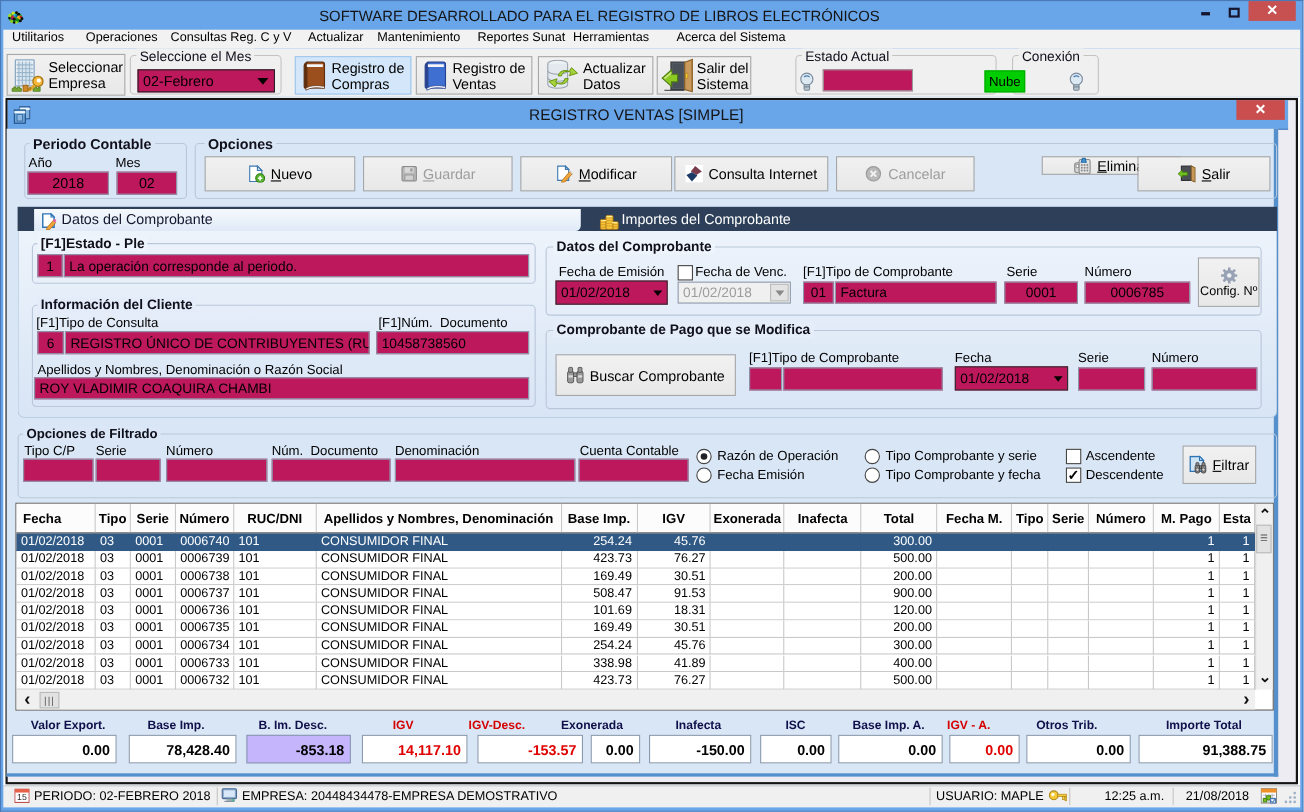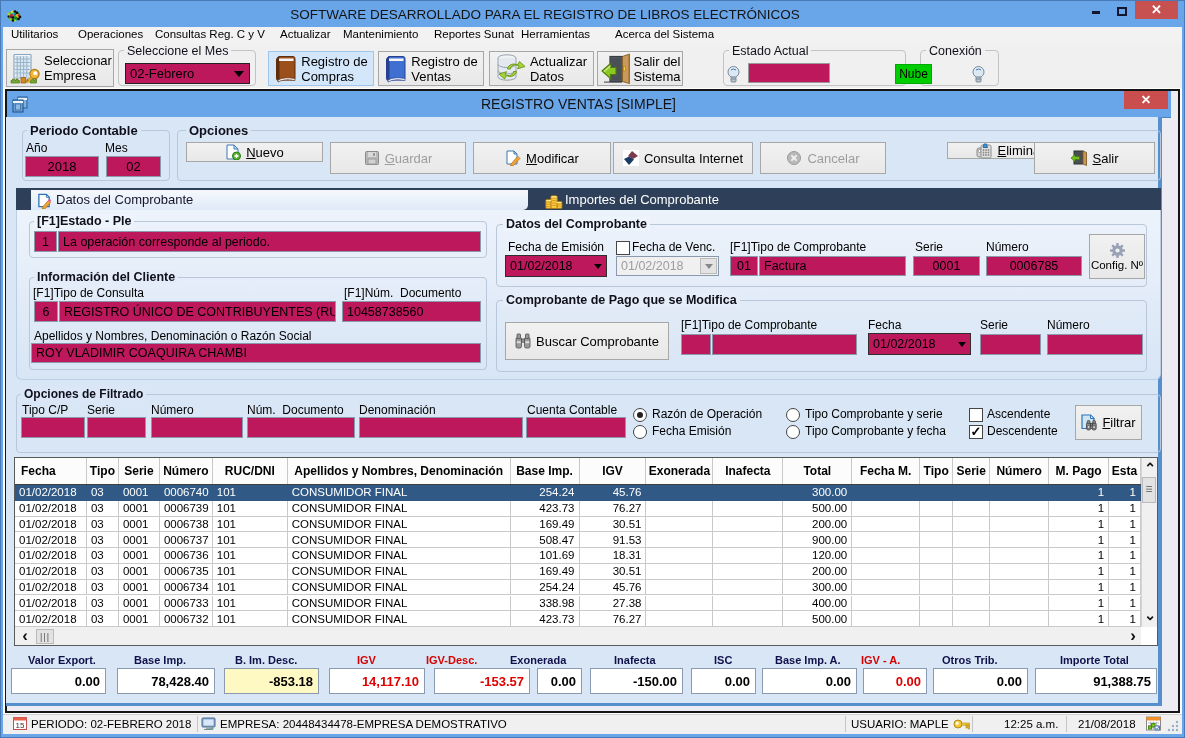--- a/index.html
+++ b/index.html
@@ -161,21 +161,21 @@
 <div class="a" style="left:1124px;top:91px;width:44px;height:18px;background:#cb4e4e;color:#fff;text-align:center;font-size:12.5px;line-height:18px;font-weight:bold">✕</div>
 <div class="a" style="left:6px;top:117px;width:1156px;height:589px;background:#d9e6f5;border-right:4px solid #5590cc;border-bottom:3px solid #5590cc"></div>
 <div class="grp" style="left:22px;top:130px;width:148px;height:51px"></div>
 <div class="glb" style="left:27px;top:123px;background:#d9e6f5;font-size:13px">Periodo Contable</div>
 <div class="lb" style="left:26px;top:141px">Año</div>
 <div class="lb" style="left:105px;top:141px">Mes</div>
 <div class="tb" style="left:25px;top:156px;width:74px;height:21px;justify-content:center;font-size:13px">2018</div>
 <div class="tb" style="left:106px;top:156px;width:55px;height:21px;justify-content:center;font-size:13px">02</div>
 <div class="grp" style="left:177px;top:130px;width:984px;height:51px"></div>
 <div class="glb" style="left:186px;top:123px;background:#d9e6f5;font-size:13px">Opciones</div>
-<div class="btn" style="left:186px;top:142px;width:137px;height:20px">
+<div class="btn" style="left:186px;top:142px;width:137px;height:32px">
       <svg width="16" height="16" viewBox="0 0 16 16">
         <path d="M2 1 L9 1 L13 5 L13 15 L2 15 Z" fill="#fff" stroke="#3c78b4"></path>
         <path d="M9 1 L9 5 L13 5 Z" fill="#cfe3f4" stroke="#3c78b4"></path>
         <circle cx="11.5" cy="12" r="4" fill="#58b530" stroke="#2d7a12"></circle>
         <path d="M11.5 10 L11.5 14 M9.5 12 L13.5 12" stroke="#fff" stroke-width="1.4"></path>
       </svg>
       <span><u>N</u>uevo</span>
     </div>
 <div class="btn dis" style="left:330px;top:142px;width:136px;height:32px">
       <svg width="16" height="16" viewBox="0 0 16 16">
@@ -539,21 +539,21 @@
 <div style="width:32px;border-right:1px solid #c9c9c9;border-bottom:1px solid #c9c9c9;display:flex;align-items:center;justify-content:flex-end;padding-right:4px;white-space:nowrap;overflow:hidden">1</div>
 </div>
 <div class="a" style="left:15px;top:595.5px;width:1126px;height:15.78px;background:#fff;color:#000;display:flex;font-size:11.5px">
 <div style="width:72px;border-right:1px solid #c9c9c9;border-bottom:1px solid #c9c9c9;display:flex;align-items:center;justify-content:flex-start;padding-left:4px;white-space:nowrap;overflow:hidden">01/02/2018</div>
 <div style="width:32px;border-right:1px solid #c9c9c9;border-bottom:1px solid #c9c9c9;display:flex;align-items:center;justify-content:flex-start;padding-left:4px;white-space:nowrap;overflow:hidden">03</div>
 <div style="width:41px;border-right:1px solid #c9c9c9;border-bottom:1px solid #c9c9c9;display:flex;align-items:center;justify-content:flex-start;padding-left:4px;white-space:nowrap;overflow:hidden">0001</div>
 <div style="width:53px;border-right:1px solid #c9c9c9;border-bottom:1px solid #c9c9c9;display:flex;align-items:center;justify-content:flex-start;padding-left:4px;white-space:nowrap;overflow:hidden">0006733</div>
 <div style="width:75px;border-right:1px solid #c9c9c9;border-bottom:1px solid #c9c9c9;display:flex;align-items:center;justify-content:flex-start;padding-left:4px;white-space:nowrap;overflow:hidden">101</div>
 <div style="width:223px;border-right:1px solid #c9c9c9;border-bottom:1px solid #c9c9c9;display:flex;align-items:center;justify-content:flex-start;padding-left:4px;white-space:nowrap;overflow:hidden">CONSUMIDOR FINAL</div>
 <div style="width:69px;border-right:1px solid #c9c9c9;border-bottom:1px solid #c9c9c9;display:flex;align-items:center;justify-content:flex-end;padding-right:4px;white-space:nowrap;overflow:hidden">338.98</div>
-<div style="width:67px;border-right:1px solid #c9c9c9;border-bottom:1px solid #c9c9c9;display:flex;align-items:center;justify-content:flex-end;padding-right:4px;white-space:nowrap;overflow:hidden">27.38</div>
+<div style="width:67px;border-right:1px solid #c9c9c9;border-bottom:1px solid #c9c9c9;display:flex;align-items:center;justify-content:flex-end;padding-right:4px;white-space:nowrap;overflow:hidden">41.89</div>
 <div style="width:67px;border-right:1px solid #c9c9c9;border-bottom:1px solid #c9c9c9;display:flex;align-items:center;justify-content:flex-end;padding-right:4px;white-space:nowrap;overflow:hidden"></div>
 <div style="width:70px;border-right:1px solid #c9c9c9;border-bottom:1px solid #c9c9c9;display:flex;align-items:center;justify-content:flex-end;padding-right:4px;white-space:nowrap;overflow:hidden"></div>
 <div style="width:69px;border-right:1px solid #c9c9c9;border-bottom:1px solid #c9c9c9;display:flex;align-items:center;justify-content:flex-end;padding-right:4px;white-space:nowrap;overflow:hidden">400.00</div>
 <div style="width:68px;border-right:1px solid #c9c9c9;border-bottom:1px solid #c9c9c9;display:flex;align-items:center;justify-content:flex-start;padding-left:4px;white-space:nowrap;overflow:hidden"></div>
 <div style="width:33px;border-right:1px solid #c9c9c9;border-bottom:1px solid #c9c9c9;display:flex;align-items:center;justify-content:flex-start;padding-left:4px;white-space:nowrap;overflow:hidden"></div>
 <div style="width:37px;border-right:1px solid #c9c9c9;border-bottom:1px solid #c9c9c9;display:flex;align-items:center;justify-content:flex-start;padding-left:4px;white-space:nowrap;overflow:hidden"></div>
 <div style="width:59px;border-right:1px solid #c9c9c9;border-bottom:1px solid #c9c9c9;display:flex;align-items:center;justify-content:flex-start;padding-left:4px;white-space:nowrap;overflow:hidden"></div>
 <div style="width:60px;border-right:1px solid #c9c9c9;border-bottom:1px solid #c9c9c9;display:flex;align-items:center;justify-content:flex-end;padding-right:4px;white-space:nowrap;overflow:hidden">1</div>
 <div style="width:32px;border-right:1px solid #c9c9c9;border-bottom:1px solid #c9c9c9;display:flex;align-items:center;justify-content:flex-end;padding-right:4px;white-space:nowrap;overflow:hidden">1</div>
 </div>
@@ -582,21 +582,21 @@
 <div class="a" style="left:1125px;top:628px;width:16px;height:16px;color:#111;font-weight:bold;font-size:17px;text-align:center;line-height:16px">›</div>
 <div class="a" style="left:1141px;top:458px;width:16px;height:169px;background:#f0f0f0;border-left:1px solid #d5d5d5"></div>
 <div class="a" style="left:1143px;top:458px;width:14px;height:18px;color:#111;font-size:14px;text-align:center;line-height:20px;font-weight:bold">⌃</div>
 <div class="a" style="left:1142px;top:477px;width:14px;height:26px;background:#e2e2e2;border:1px solid #bbb;color:#555;font-size:8px;text-align:center;line-height:24px">☰</div>
 <div class="a" style="left:1143px;top:608px;width:14px;height:18px;color:#111;font-size:14px;text-align:center;line-height:14px;font-weight:bold">⌄</div>
 <div class="a" style="left:28px;top:654px;font-size:11px;font-weight:bold;color:#10104a;white-space:nowrap">Valor Export.</div>
 <div class="a" style="left:11px;top:668px;width:95px;height:26px;background:#fff;border:1px solid #8a9ab0;font-size:13px;font-weight:bold;color:#000;display:flex;align-items:center;justify-content:flex-end;padding-right:5px">0.00</div>
 <div class="a" style="left:134px;top:654px;font-size:11px;font-weight:bold;color:#10104a;white-space:nowrap">Base Imp.</div>
 <div class="a" style="left:117px;top:668px;width:98px;height:26px;background:#fff;border:1px solid #8a9ab0;font-size:13px;font-weight:bold;color:#000;display:flex;align-items:center;justify-content:flex-end;padding-right:5px">78,428.40</div>
 <div class="a" style="left:235px;top:654px;font-size:11px;font-weight:bold;color:#10104a;white-space:nowrap">B. Im. Desc.</div>
-<div class="a" style="left:224px;top:668px;width:95px;height:26px;background:#fef9c3;border:1px solid #8a9ab0;font-size:13px;font-weight:bold;color:#000;display:flex;align-items:center;justify-content:flex-end;padding-right:5px">-853.18</div>
+<div class="a" style="left:224px;top:668px;width:95px;height:26px;background:#c4b5fd;border:1px solid #8a9ab0;font-size:13px;font-weight:bold;color:#000;display:flex;align-items:center;justify-content:flex-end;padding-right:5px">-853.18</div>
 <div class="a" style="left:357px;top:654px;font-size:11px;font-weight:bold;color:#d50000;white-space:nowrap">IGV</div>
 <div class="a" style="left:329px;top:668px;width:96px;height:26px;background:#fff;border:1px solid #8a9ab0;font-size:13px;font-weight:bold;color:#e00000;display:flex;align-items:center;justify-content:flex-end;padding-right:5px">14,117.10</div>
 <div class="a" style="left:426px;top:654px;font-size:11px;font-weight:bold;color:#d50000;white-space:nowrap">IGV-Desc.</div>
 <div class="a" style="left:434px;top:668px;width:96px;height:26px;background:#fff;border:1px solid #8a9ab0;font-size:13px;font-weight:bold;color:#e00000;display:flex;align-items:center;justify-content:flex-end;padding-right:5px">-153.57</div>
 <div class="a" style="left:510px;top:654px;font-size:11px;font-weight:bold;color:#10104a;white-space:nowrap">Exonerada</div>
 <div class="a" style="left:537px;top:668px;width:45px;height:26px;background:#fff;border:1px solid #8a9ab0;font-size:13px;font-weight:bold;color:#000;display:flex;align-items:center;justify-content:flex-end;padding-right:5px">0.00</div>
 <div class="a" style="left:614px;top:654px;font-size:11px;font-weight:bold;color:#10104a;white-space:nowrap">Inafecta</div>
 <div class="a" style="left:590px;top:668px;width:93px;height:26px;background:#fff;border:1px solid #8a9ab0;font-size:13px;font-weight:bold;color:#000;display:flex;align-items:center;justify-content:flex-end;padding-right:5px">-150.00</div>
 <div class="a" style="left:714px;top:654px;font-size:11px;font-weight:bold;color:#10104a;white-space:nowrap">ISC</div>
 <div class="a" style="left:691px;top:668px;width:65px;height:26px;background:#fff;border:1px solid #8a9ab0;font-size:13px;font-weight:bold;color:#000;display:flex;align-items:center;justify-content:flex-end;padding-right:5px">0.00</div>

